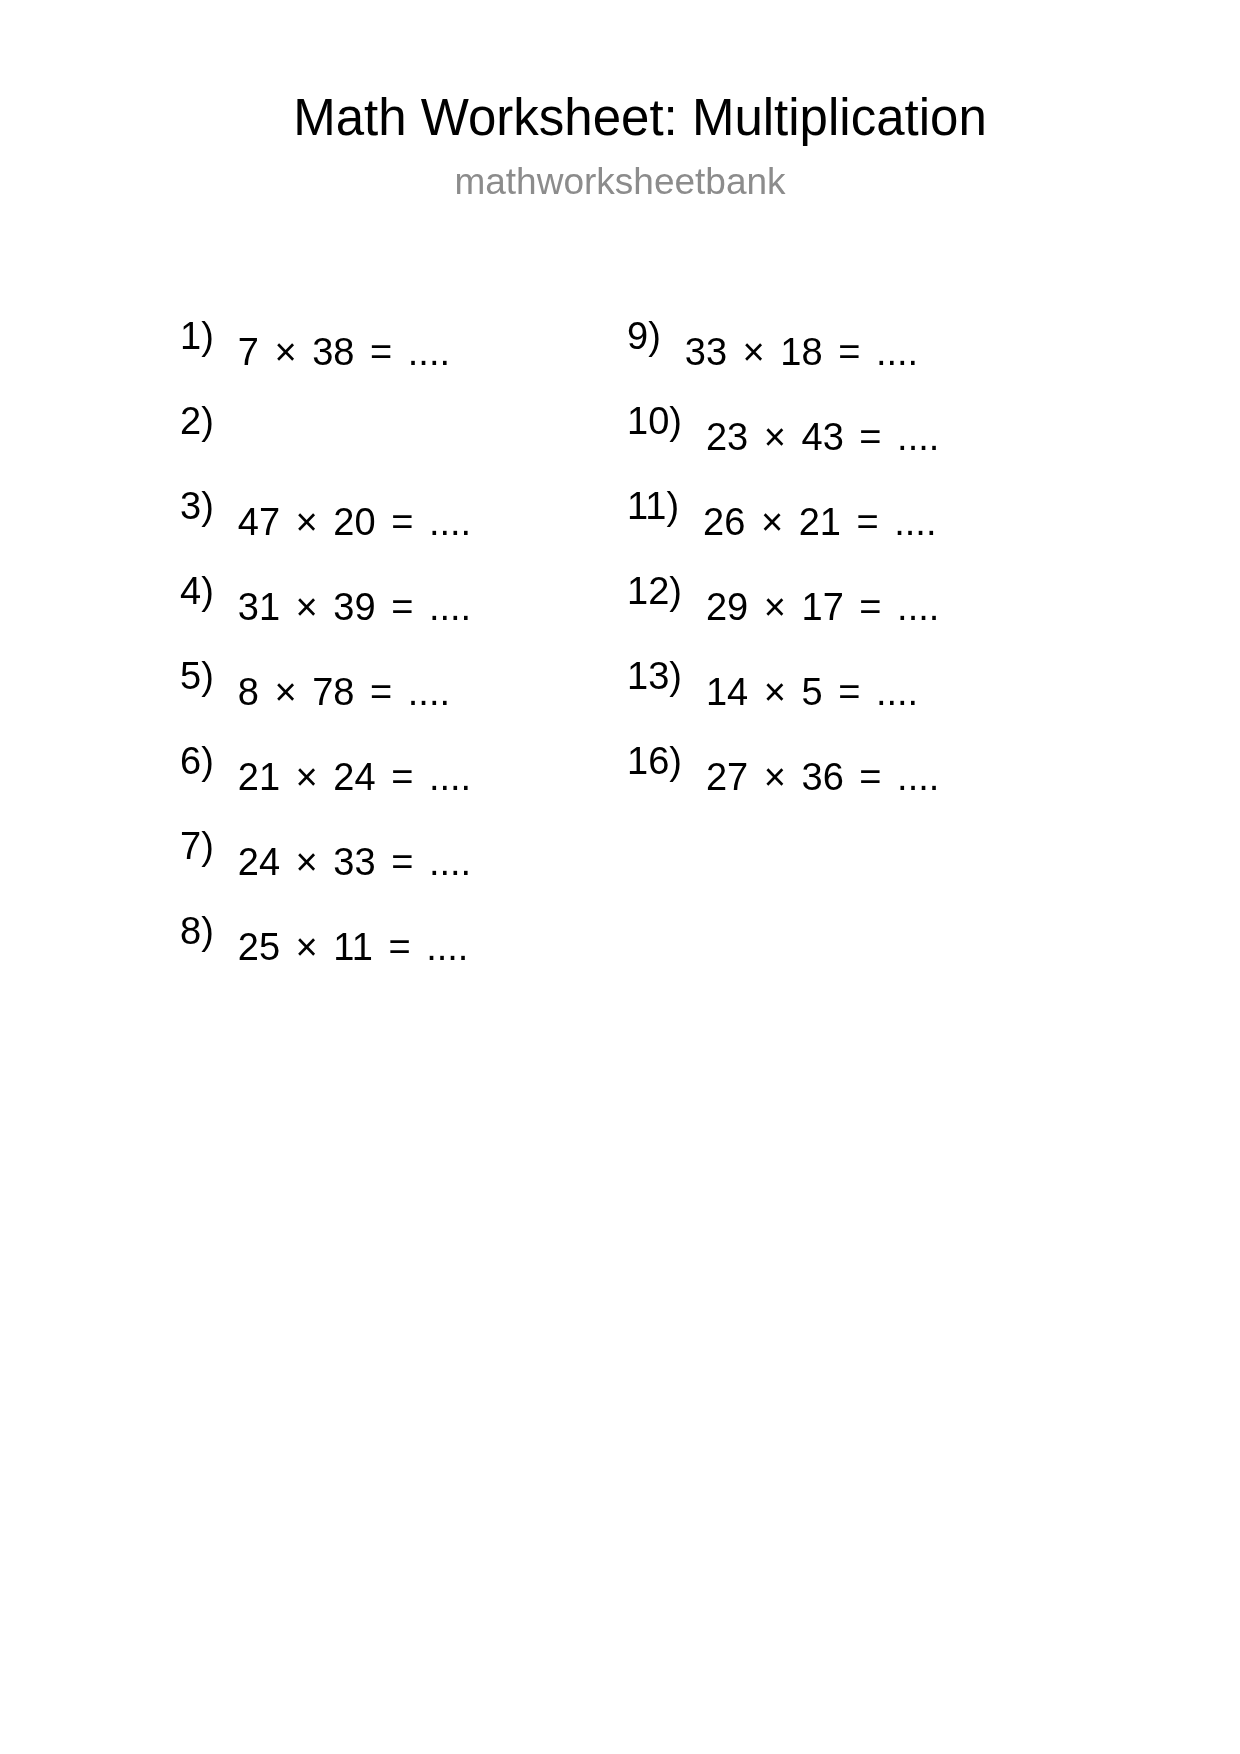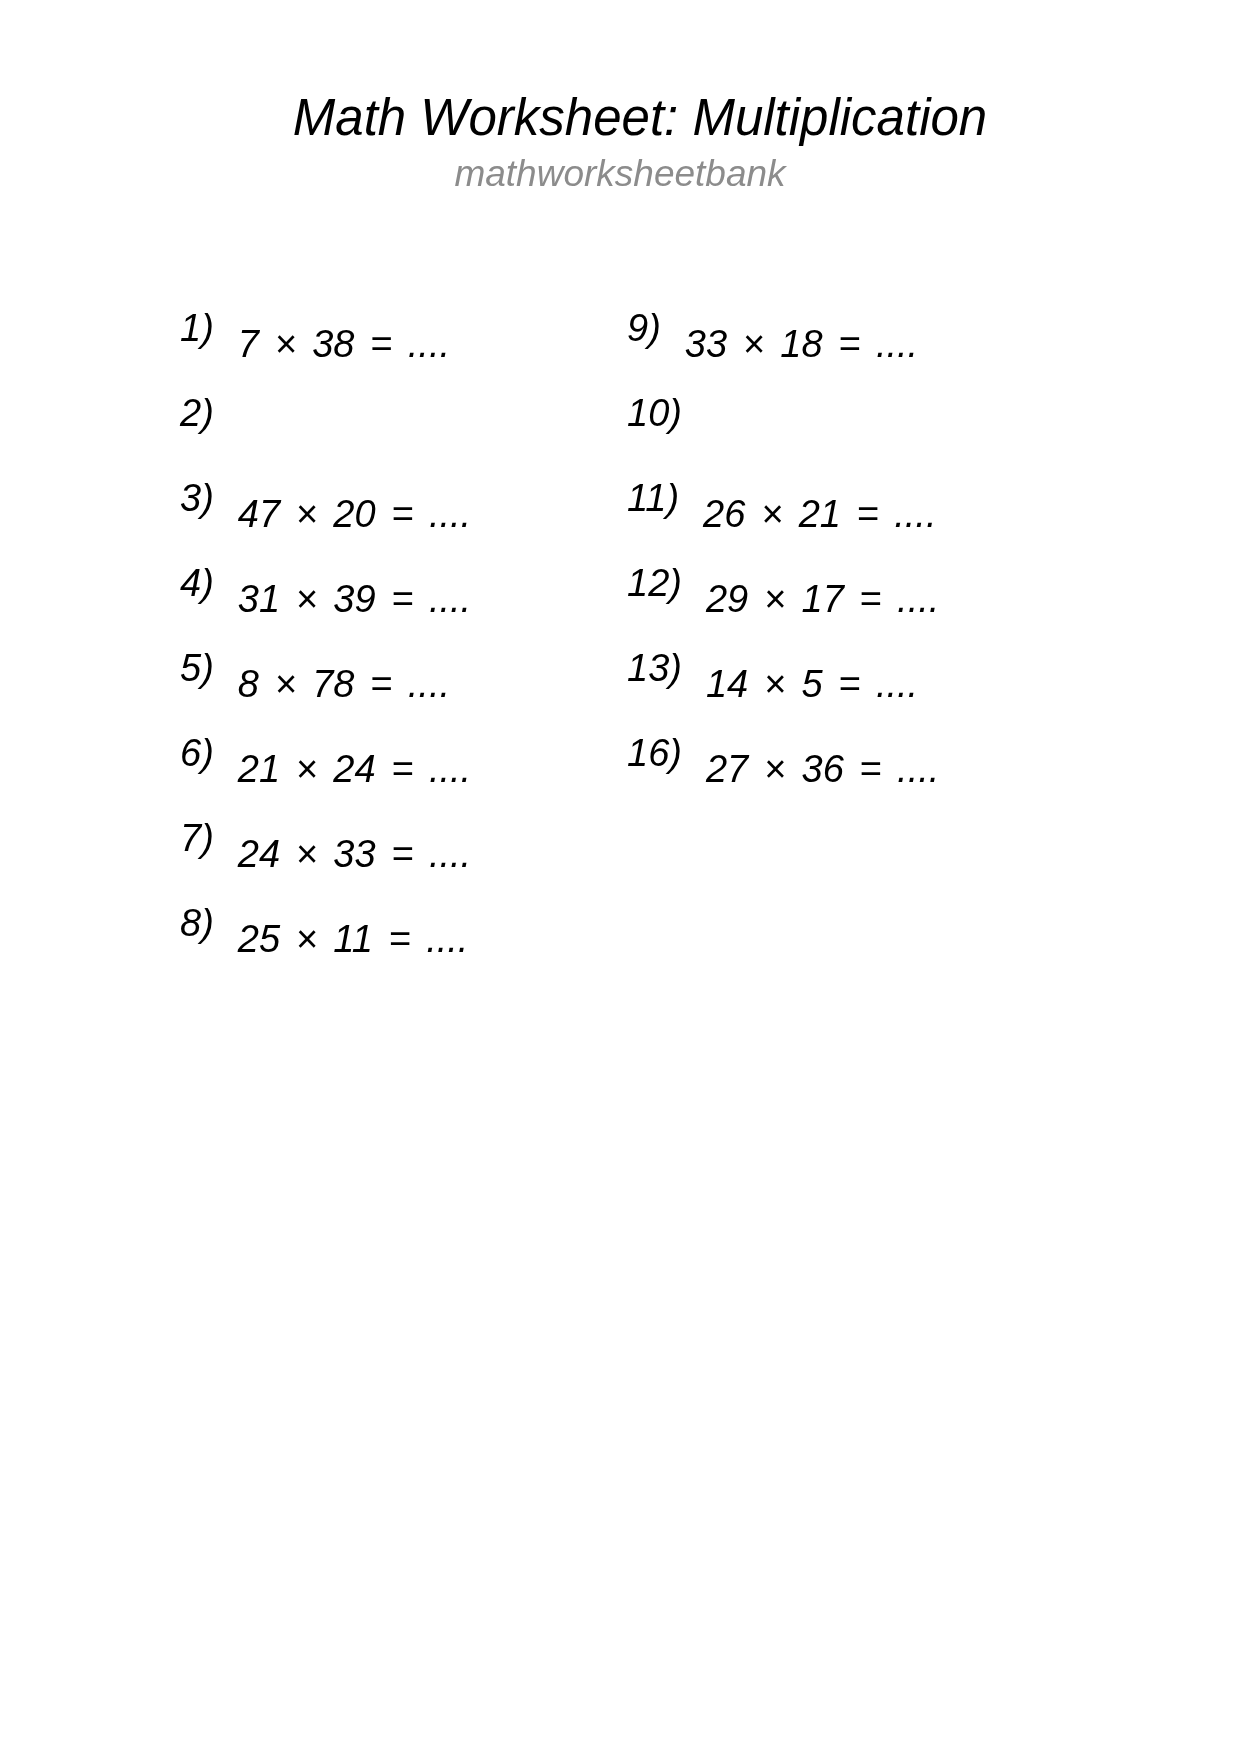--- a/index.html
+++ b/index.html
@@ -8,36 +8,35 @@
     background: #ffffff;
   }
   .page {
     position: relative;
     width: 1240px;
     height: 1368px;
     background: #ffffff;
     font-family: "Liberation Sans", "DejaVu Sans", sans-serif;
     color: #000000;
     overflow: hidden;
-    font-style: italic;
   }
   .header {
     padding-top: 88px;
     text-align: center;
   }
   .title {
     font-size: 51px;
     line-height: 60px;
     font-weight: 400;
     color: #000000;
     letter-spacing: 0px;
     margin-left: 40px; 
   }
   .subtitle {
-    margin-top: 4px;
+    margin-top: 12px;
     font-size: 37px;
     line-height: 44px;
     font-weight: 400;
     color: #8c8c8c;
   }
   .problems {
     display: flex;
     flex-direction: row;
     margin-top: 90px;
     padding-left: 180px;
@@ -113,20 +112,21 @@
       </div>
     </div>
 
     <div class="col col-right">
       <div class="row">
         <span class="num">9)</span>
         <span class="expr">33 × 18 = ....</span>
       </div>
       <div class="row">
         <span class="num">10)</span>
+        <span class="expr">23 × 43 = ....</span>
       </div>
       <div class="row">
         <span class="num">11)</span>
         <span class="expr">26 × 21 = ....</span>
       </div>
       <div class="row">
         <span class="num">12)</span>
         <span class="expr">29 × 17 = ....</span>
       </div>
       <div class="row">

